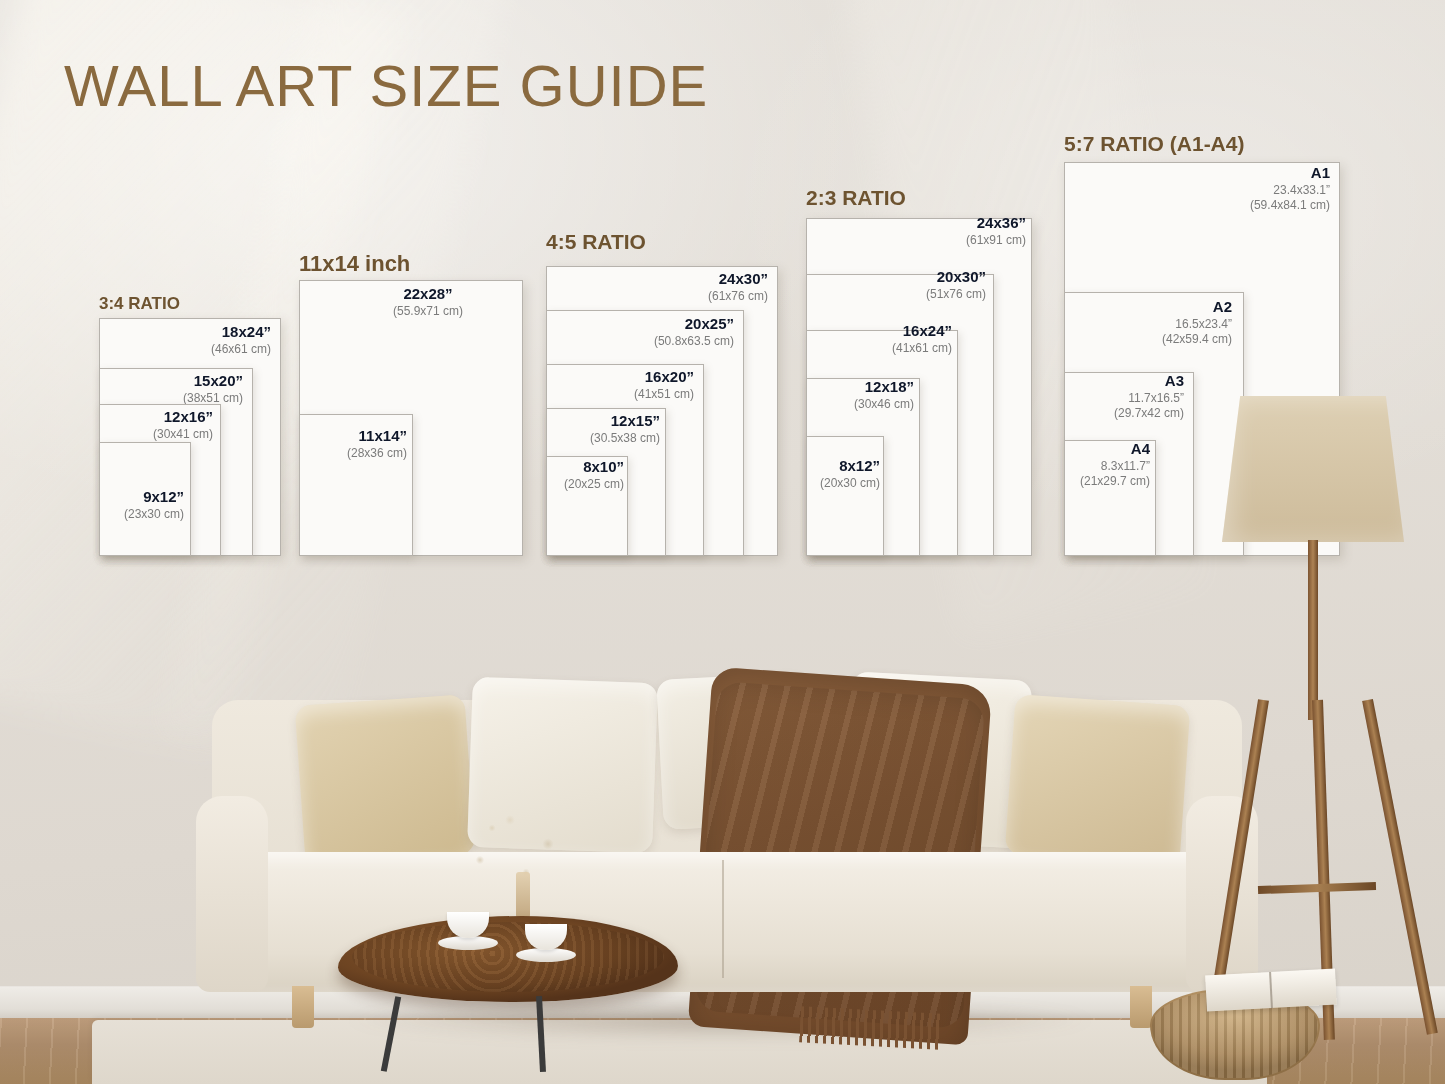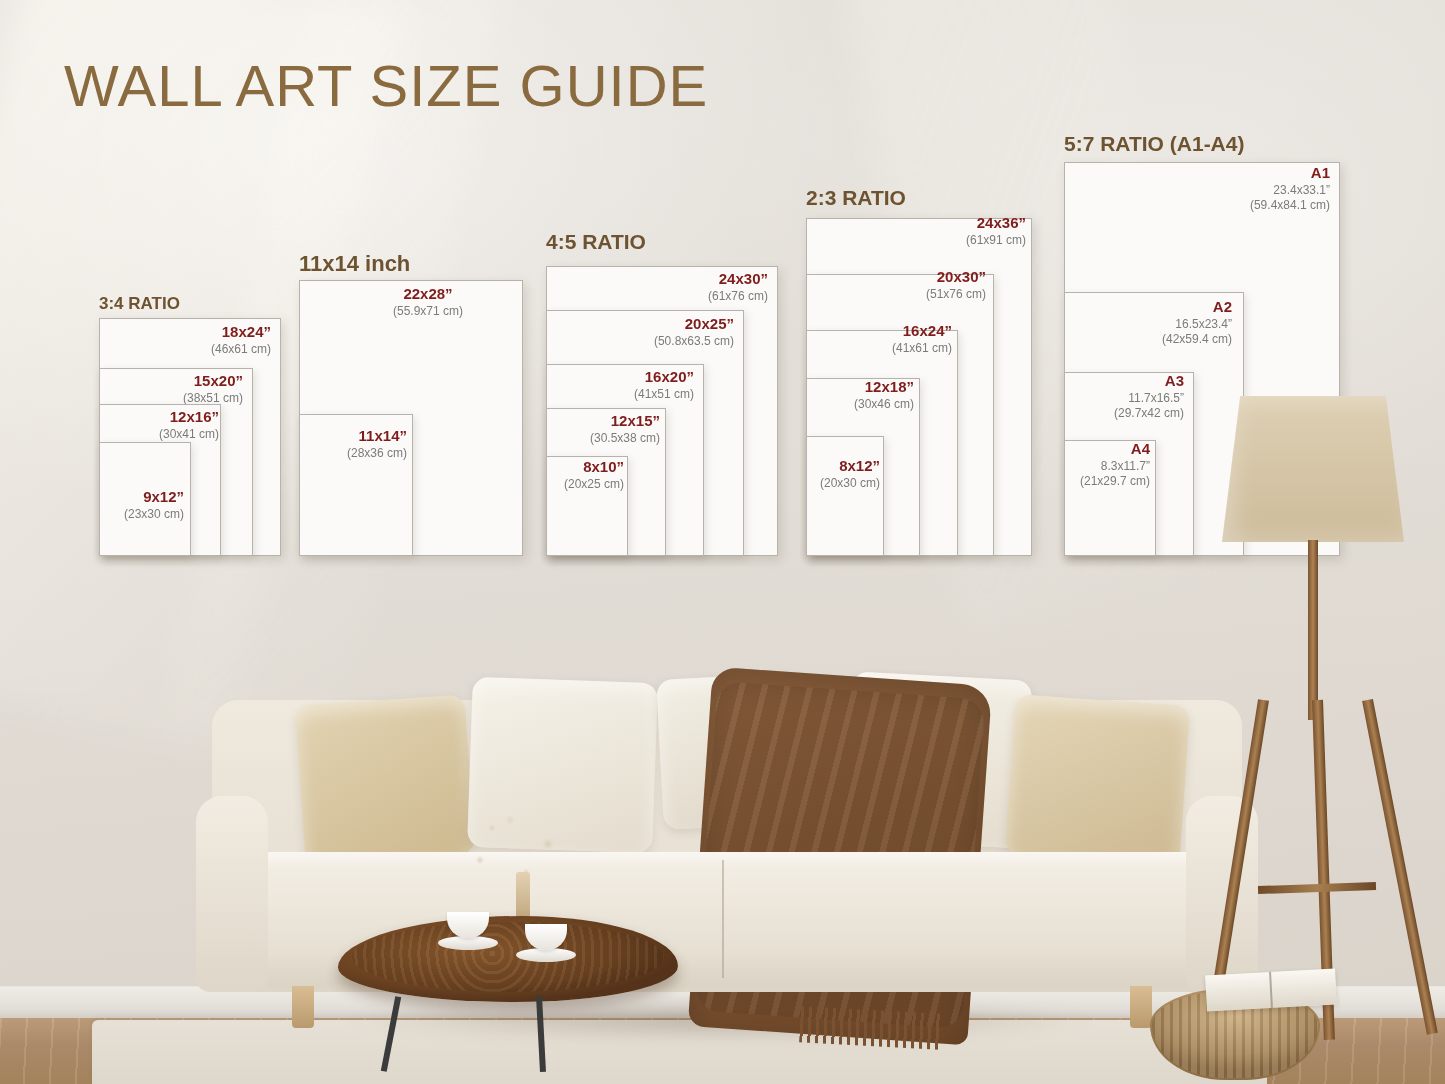--- a/index.html
+++ b/index.html
@@ -284,21 +284,21 @@
   .frame.plain { box-shadow: 3px 4px 10px rgba(110,98,82,0.20); }
   .lbl {
     position: absolute;
     text-align: right;
     white-space: nowrap;
     line-height: 1.25;
   }
   .lbl .t1 {
     display: block;
     font-weight: bold;
-    color: #7f1d1d;
+    color: #0f172a;
     font-size: 15px;
   }
   .lbl .t2 {
     display: block;
     color: #7b7b7b;
     font-size: 12px;
   }
 
   
   .arrow-wrap { position: absolute; left: 312px; top: 596px; width: 834px; height: 40px; }
@@ -351,21 +351,21 @@
       <span class="t2">(46x61 cm)</span>
     </div>
 
     <div class="frame" style="left:99px; top:368px; width:152px; height:186px;"></div>
     <div class="lbl" style="left:105px; top:372px; width:138px;">
       <span class="t1">15x20”</span>
       <span class="t2">(38x51 cm)</span>
     </div>
 
     <div class="frame" style="left:99px; top:404px; width:120px; height:150px;"></div>
-    <div class="lbl" style="left:107px; top:408px; width:112px;">
+    <div class="lbl" style="left:101px; top:408px; width:112px;">
       <span class="t1">12x16”</span>
       <span class="t2">(30x41 cm)</span>
     </div>
 
     <div class="frame" style="left:99px; top:442px; width:90px; height:112px;"></div>
     <div class="lbl" style="left:94px; top:446px; width:90px;margin-top:42px;">
       <span class="t1">9x12”</span>
       <span class="t2">(23x30 cm)</span>
     </div>
   </div>

